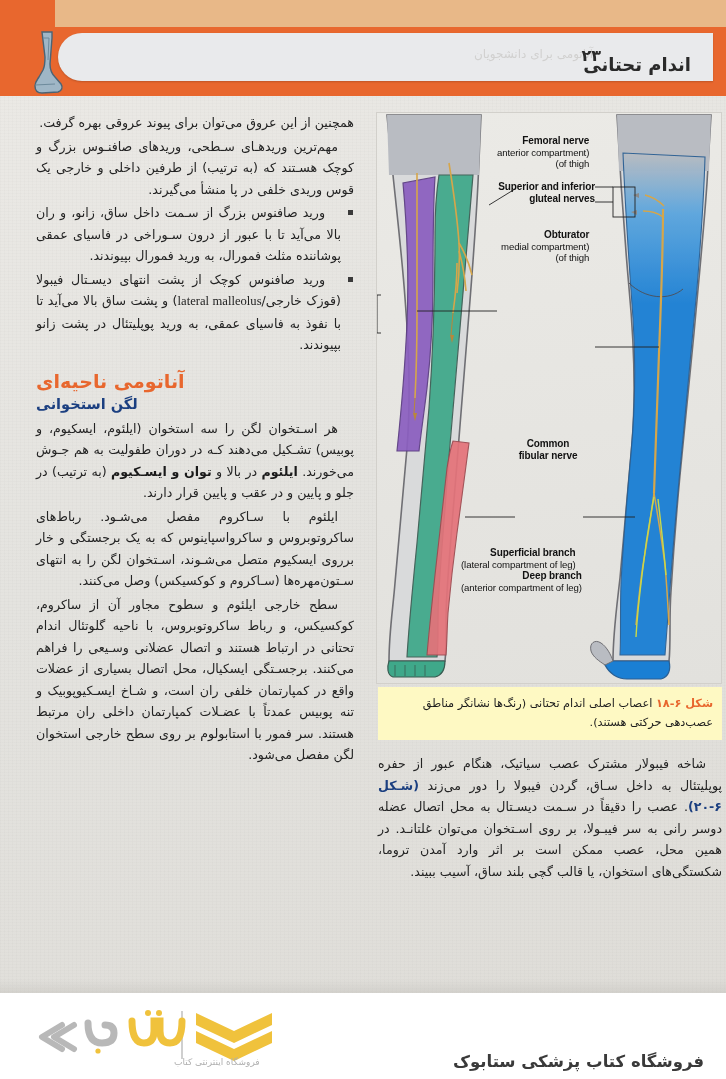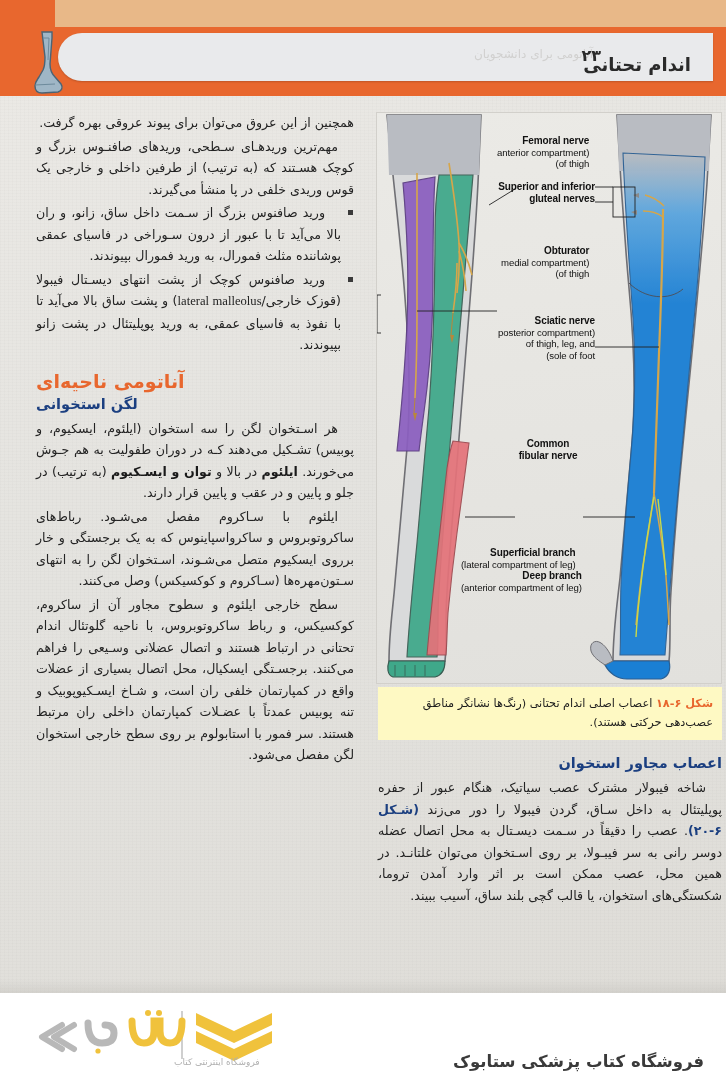--- a/index.html
+++ b/index.html
@@ -322,32 +322,26 @@
         <div class="lb">Femoral nerve</div>
         <div class="lt">(anterior compartment</div>
         <div class="lt">of thigh)</div>
       </div>
 
       <div class="fig-label rt" style="left:84px;top:68px;width:134px;">
         <div class="lb">Superior and inferior</div>
         <div class="lb">gluteal nerves</div>
       </div>
 
-      <div class="fig-label" style="left:124px;top:132px;">
+      <div class="fig-label" style="left:124px;top:116px;">
         <div class="lb">Obturator</div>
         <div class="lt">(medial compartment</div>
         <div class="lt">of thigh)</div>
       </div>
 
-      <div class="fig-label rt" style="left:78px;top:202px;width:140px;">
-        <div class="lb">Sciatic nerve</div>
-        <div class="lt">(posterior compartment</div>
-        <div class="lt">of thigh, leg, and</div>
-        <div class="lt">sole of foot)</div>
-      </div>
 
       <div class="fig-label ctr" style="left:134px;top:325px;width:74px;">
         <div class="lb">Common</div>
         <div class="lb">fibular nerve</div>
       </div>
 
       <div class="fig-label" style="left:84px;top:434px;">
         <div class="lb">Superficial branch</div>
         <div class="lt">(lateral compartment of leg)</div>
       </div>
@@ -356,21 +350,20 @@
         <div class="lb">Deep branch</div>
         <div class="lt">(anterior compartment of leg)</div>
       </div>
     </div>
 
     <div class="caption">
       <span class="cap-lead">شکل ۶-۱۸</span><span> اعصاب اصلی اندام تحتانی (رنگ‌ها نشانگر مناطق عصب‌دهی حرکتی هستند).</span>
     </div>
 
     <div class="right-body">
-      <div class="h-sub2">اعصاب مجاور استخوان</div>
       <p><span>شاخه فیبولار مشترک عصب سیاتیک، هنگام عبور از حفره پوپلیتئال به داخل سـاق، گردن فیبولا را دور می‌زند </span><span class="figref">(شـکل ۶-۲۰)</span><span>. عصب را دقیقاً در سـمت دیسـتال به محل اتصال عضله دوسر رانی به سر فیبـولا، بر روی اسـتخوان می‌توان غلتانـد. در همین محل، عصب ممکن است بر اثر وارد آمدن تروما، شکستگی‌های استخوان، یا قالب گچی بلند ساق، آسیب ببیند.</span></p>
     </div>
   </div>
 
   <div class="ghost-strip"></div>
 
   <div class="footer">
     <svg class="footer-logo" viewBox="0 0 290 62">
 
       <g>

